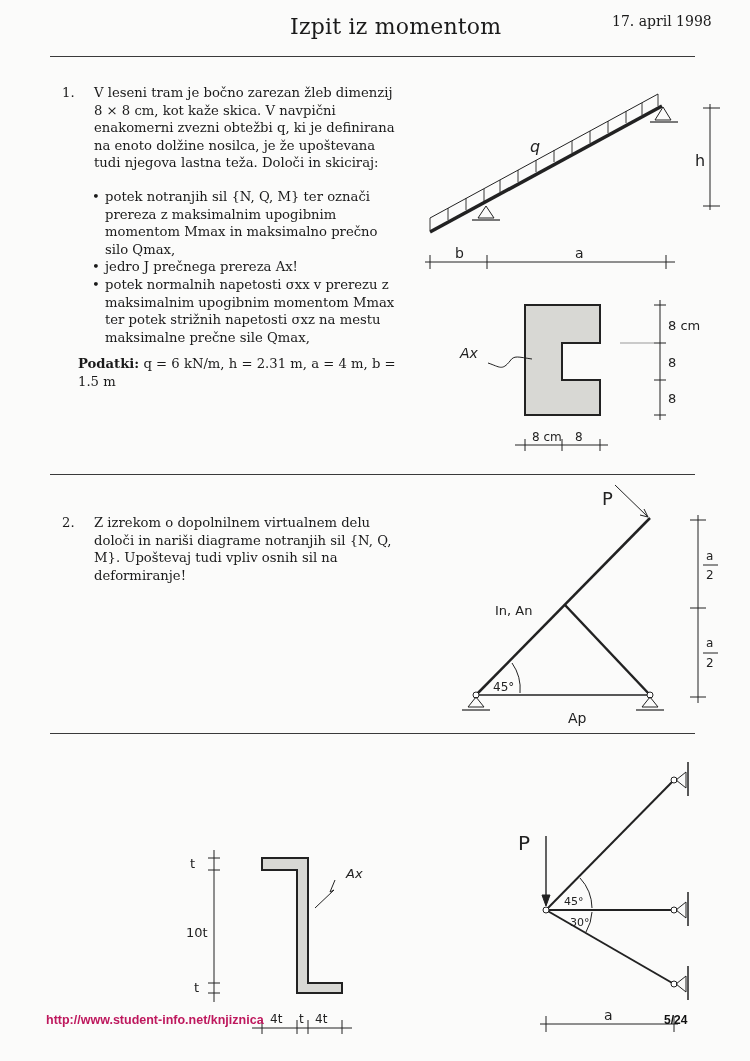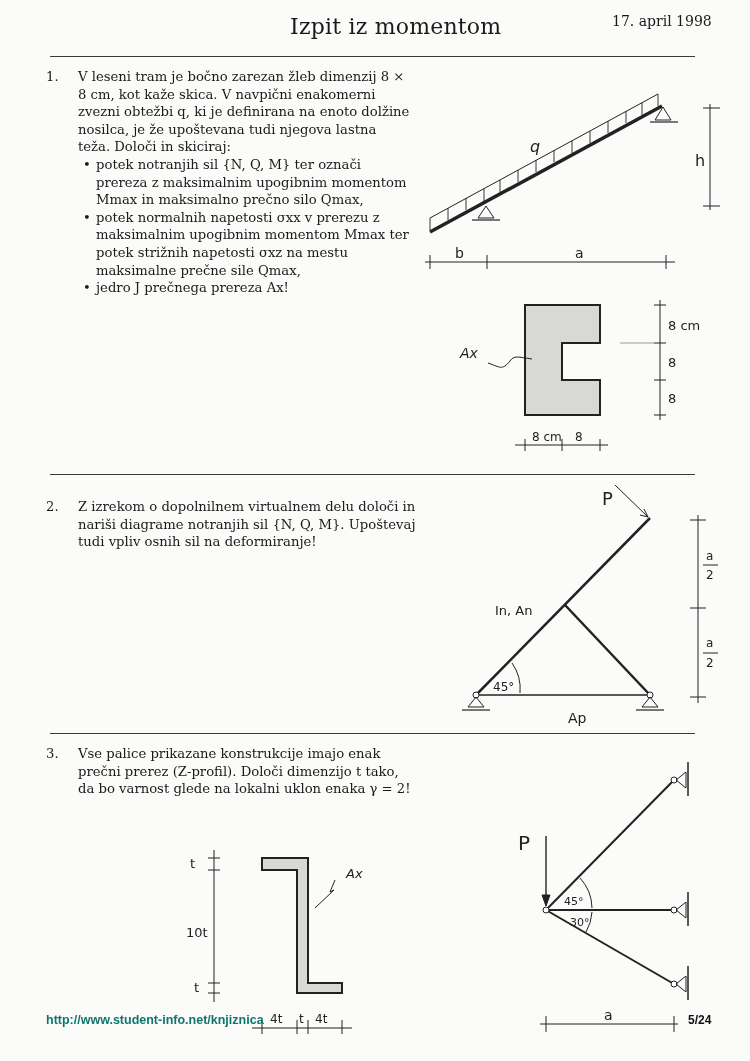--- a/index.html
+++ b/index.html
@@ -4,44 +4,48 @@
 <style>
   html, body { margin:0; padding:0; }
   body { width:750px; height:1061px; background:#fbfbfa; position:relative; overflow:hidden;
          font-family:"DejaVu Serif", serif; color:#1a1a1a; }
   .abs { position:absolute; }
   .title { left:290px; top:14px; font-size:22px; letter-spacing:0.2px; }
   .date { left:612px; top:13px; font-size:14px; }
   .rule { left:50px; width:645px; height:0; border-top:1.5px solid #3a3a3a; }
   .task { left:62px; width:350px; font-size:13.2px; line-height:17.6px; }
   .task .num { display:inline-block; width:16px; }
-  .task p { margin:0; text-indent:-16px; padding-left:16px; }
-  .task ul { margin:0; padding-left:34px; list-style:none; }
+  .task p { margin:16px; text-indent:-16px; padding-left:16px; }
+  .task ul { margin:9px; padding-left:34px; list-style:none; }
   .task li { position:relative; }
   .task li::before { content:"•"; position:absolute; left:-13px; }
   .data-line { margin:3px 0 0 16px; }
   .data-line b { font-weight:bold; }
-  .footer-url { left:46px; top:1013px; font-family:"Liberation Sans", sans-serif; font-weight:bold; font-size:12.5px; color:#0f766e; }
-  .footer-page { left:688px; top:1013px; font-family:"Liberation Sans", sans-serif; font-weight:bold; font-size:12px; color:#111; }
+  .footer-url { left:46px; top:1013px; font-family:"Liberation Sans", sans-serif; font-weight:bold; font-size:12.5px; color:#be185d; }
+  .footer-page { left:664px; top:1013px; font-family:"Liberation Sans", sans-serif; font-weight:bold; font-size:12px; color:#111; }
   svg text { font-family:"DejaVu Sans", sans-serif; fill:#222; }
 </style>
 </head>
 <body>
 
 <div class="abs title">Izpit iz momentom</div>
 <div class="abs date">17. april 1998</div>
 <div class="abs rule" style="top:56px;"></div>
 
 <div class="abs task" style="top:68px;">
   <p><span class="num">1.</span><span>V leseni tram je bočno zarezan žleb dimenzij 8 × 8 cm, kot kaže skica. V navpični enakomerni zvezni obtežbi q, ki je definirana na enoto dolžine nosilca, je že upoštevana tudi njegova lastna teža. Določi in skiciraj:</span></p>
   <ul>
     <li>potek notranjih sil {N, Q, M} ter označi prereza z maksimalnim upogibnim momentom Mmax in maksimalno prečno silo Qmax,</li>
+    <li>jedro J prečnega prereza Ax!</li>
     <li>potek normalnih napetosti σxx v prerezu z maksimalnim upogibnim momentom Mmax ter potek strižnih napetosti σxz na mestu maksimalne prečne sile Qmax,</li>
-    <li>jedro J prečnega prereza Ax!</li>
   </ul>
+  <div class="data-line">
+    <b>Podatki:</b>
+    <span>q = 6 kN/m, h = 2.31 m, a = 4 m, b = 1.5 m</span>
+  </div>
 </div>
 
 <svg class="abs" style="left:410px; top:80px;" width="320" height="200">
   <g stroke="#222" fill="none">
     <line x1="20" y1="152" x2="252" y2="26" stroke-width="3.5"></line>
     <line x1="20" y1="138" x2="248" y2="14" stroke-width="1"></line>
     <g stroke-width="0.9">
       <line x1="20" y1="138" x2="20" y2="150"></line>
       <line x1="38" y1="128" x2="38" y2="140"></line>
       <line x1="56" y1="118" x2="56" y2="130"></line>
@@ -131,21 +135,20 @@
   <text x="128" y="248" font-size="14">Ap</text>
   <text x="266" y="85" font-size="12">a</text>
   <text x="266" y="104" font-size="12">2</text>
   <text x="266" y="172" font-size="12">a</text>
   <text x="266" y="192" font-size="12">2</text>
 </svg>
 
 <div class="abs rule" style="top:733px;"></div>
 
 <div class="abs task" style="top:745px; width:355px;">
-  <p><span class="num">3.</span><span>Vse palice prikazane konstrukcije imajo enak prečni prerez (Z-profil). Določi dimenzijo t tako, da bo varnost glede na lokalni uklon enaka γ = 2!</span></p>
 </div>
 
 <svg class="abs" style="left:170px; top:830px;" width="220" height="231">
   <path d="M92,28 L138,28 L138,153 L172,153 L172,163 L127,163 L127,40 L92,40 Z" fill="#d8d8d4" stroke="#222" stroke-width="2"></path>
   <path d="M165,50 L160,62 L164,60 L145,78" fill="none" stroke="#222" stroke-width="1"></path>
   <g stroke="#222" stroke-width="1">
     <line x1="44" y1="20" x2="44" y2="172"></line>
     <line x1="38" y1="28" x2="50" y2="28"></line>
     <line x1="38" y1="40" x2="50" y2="40"></line>
     <line x1="38" y1="153" x2="50" y2="153"></line>

